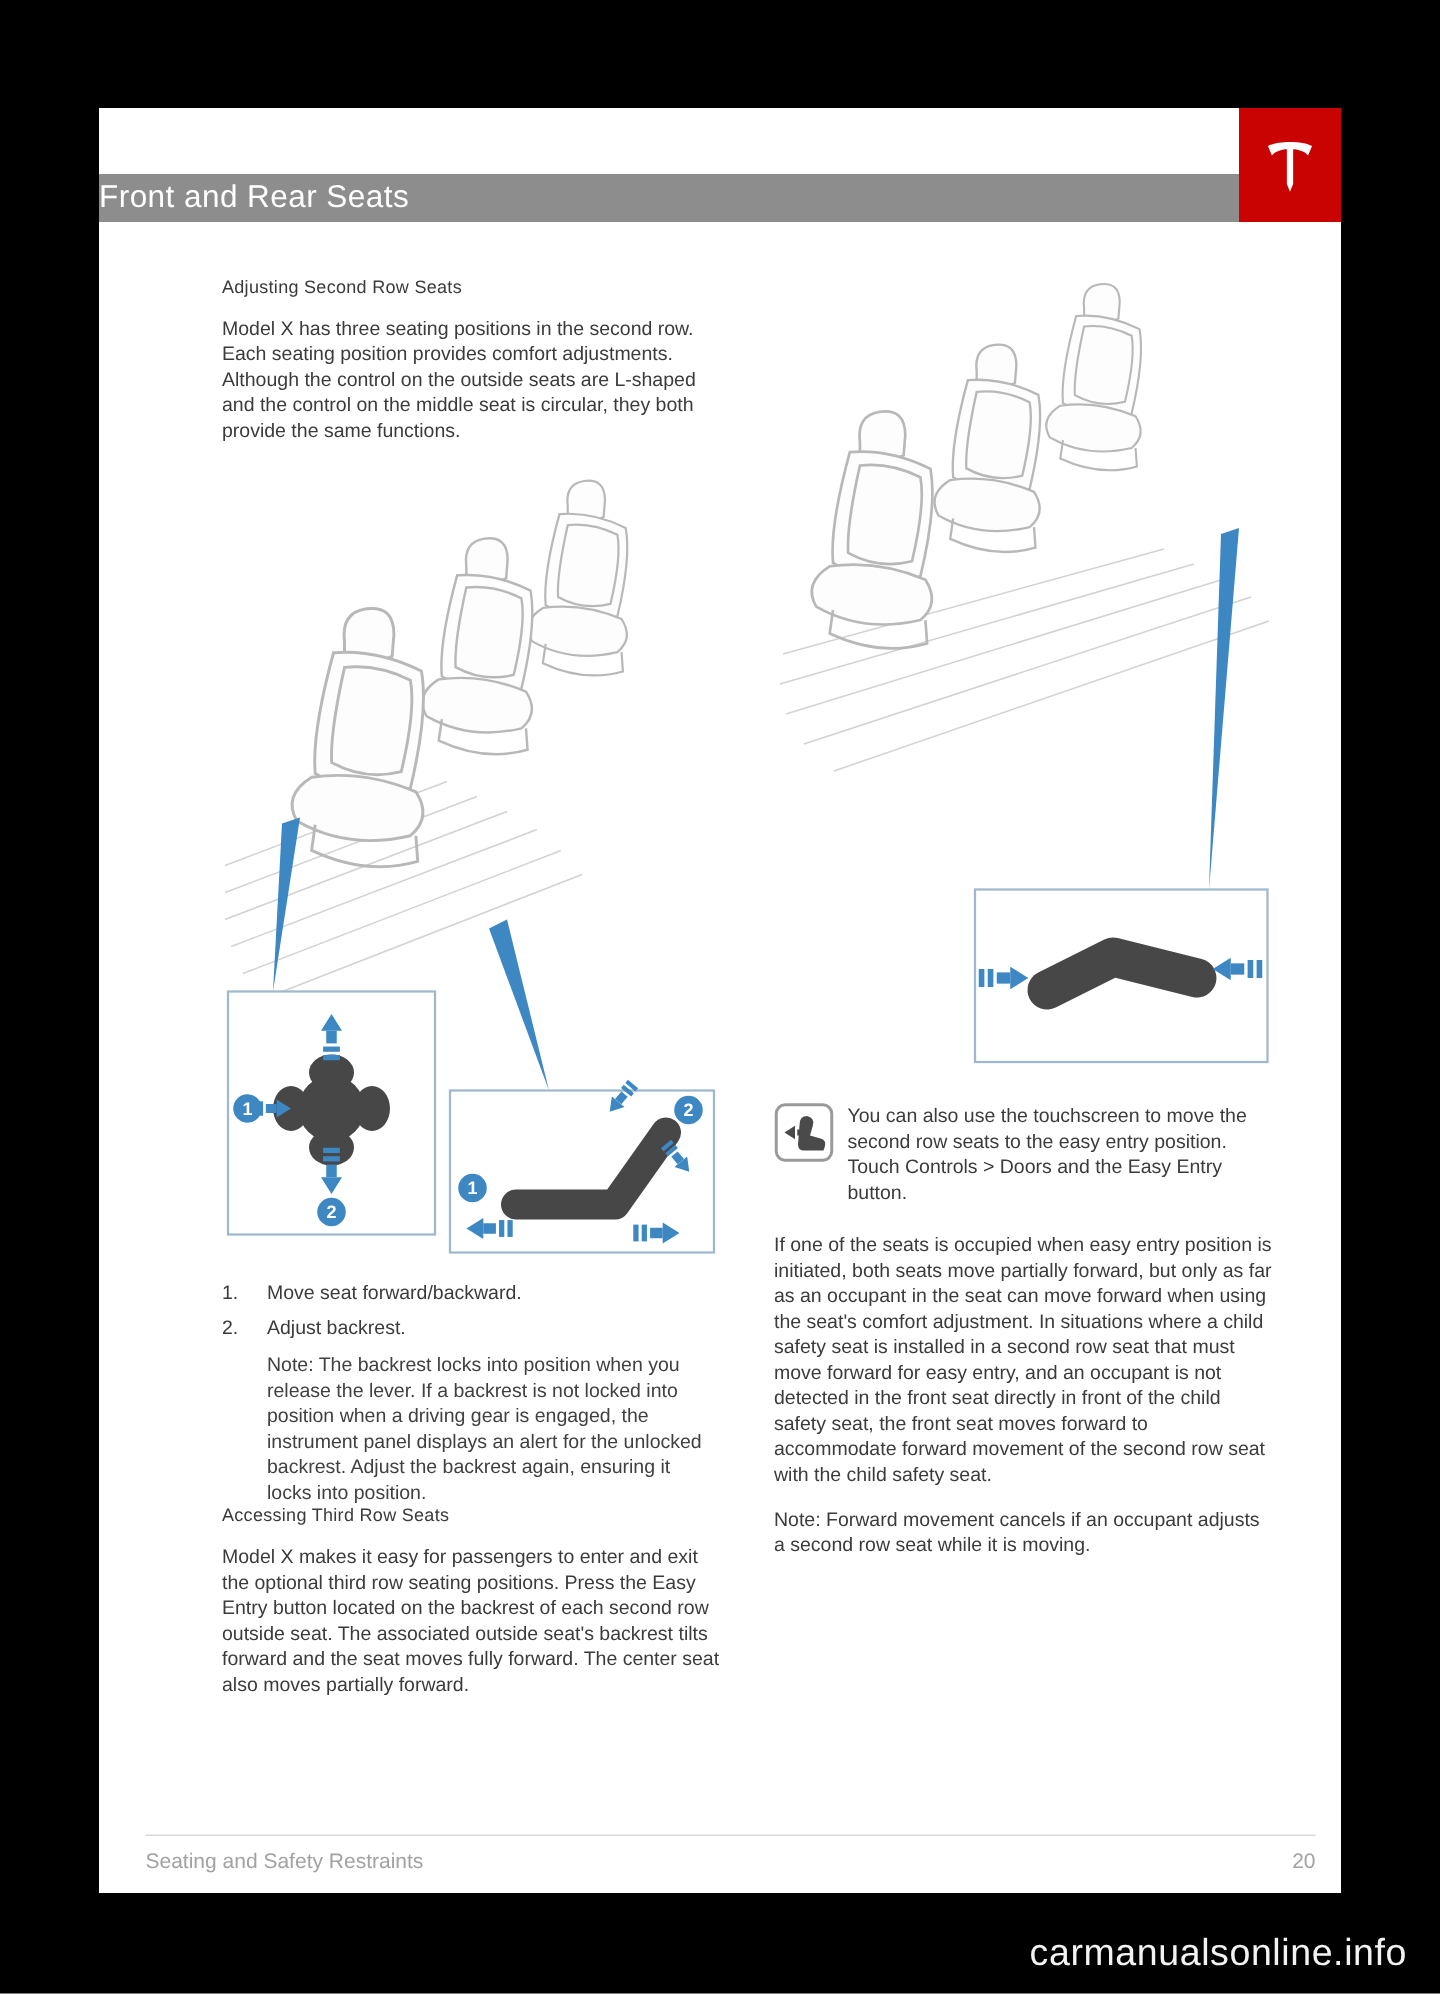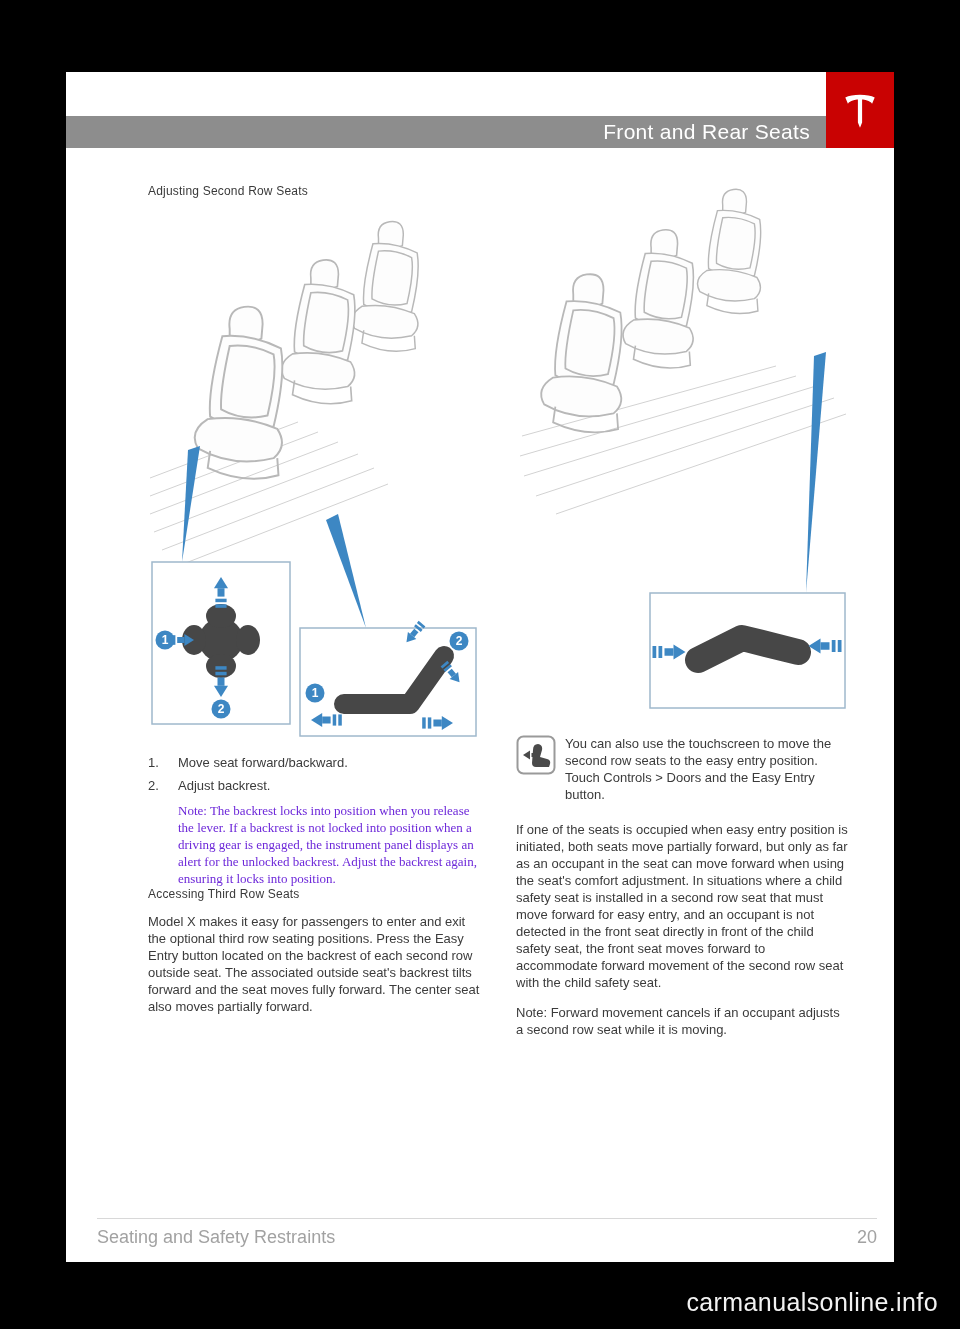--- a/index.html
+++ b/index.html
@@ -11,22 +11,22 @@
     overflow:hidden;
   }
   .page {
     position:absolute; left:66px; top:72px;
     width:828px; height:1190px;
     background:#fff;
   }
   .header { display:flex; height:76px; }
   .header-bar {
     flex:1; background:#8d8d8d;
-    display:flex; align-items:center; justify-content:flex-end;
-    padding-right:16px;
+    display:flex; align-items:center; 
+    padding-right:40px;
     margin-top:44px;
   }
   .header-title { color:#ffffff; font-size:21px; font-weight:400; letter-spacing:0.3px; }
   .logo-box {
     width:68px; flex:none; background:#c90202;
     display:flex; align-items:center; justify-content:center;
   }
   .content { display:flex; padding:36px 46px 0 82px; }
   .col-left { width:332px; margin-right:36px; flex:none; }
   .col-right { width:332px; flex:none; }
@@ -38,33 +38,33 @@
   p.body-text {
     font-size:13px; line-height:17px; color:#3b3b3b;
     margin:0 0 14px 0;
   }
   .illustration { display:block; margin-top:2px; }
   ol.steps { list-style:none; margin:16px 0 0 0; padding:0; }
   .step { display:flex; font-size:13px; line-height:17px; color:#3b3b3b; margin-bottom:6px; }
   .step-num { width:30px; flex:none; }
   .note-text {
     margin:8px 0 0 30px;
-    font-size:13px; line-height:17px; color:#6d28d9;font-family:Liberation Serif, serif;
+    font-size:13px; line-height:17px; color:#404040;
   }
   .tip-box { display:flex; gap:9px; margin-top:24px; align-items:flex-start; }
   .tip-icon { flex:none; }
   .tip-text { font-size:13px; line-height:17px; color:#3b3b3b; margin:0; }
   .right-paragraphs { margin-top:18px; }
   .right-paragraphs p { margin-bottom:13px; }
   .footer {
     position:absolute; left:31px; right:17px; bottom:14px;
     border-top:1px solid #d8d8d8;
     padding-top:8px;
     display:flex; justify-content:space-between;
-    font-size:18px; color:#a2a2a2;
+    font-size:14px; color:#a2a2a2;
   }
   .watermark {
     position:absolute; right:22px; bottom:12px;
     color:#f2f2f2; font-size:25px; letter-spacing:0.4px;
   }
   .badge-text { font-size:12px; font-weight:bold; fill:#ffffff; text-anchor:middle; }
 </style>
 </head>
 <body>
 
@@ -96,20 +96,21 @@
       <svg width="42" height="42" viewBox="0 0 40 40">
         <path fill="#ffffff" d="M6 8 C12 4.5 28 4.5 34 8 L31.5 14 C29.5 11 24 10 22 10 L22 32 L20 37 L18 32 L18 10 C16 10 10.5 11 8.5 14 Z"></path>
       </svg>
     </div>
   </div>
 
   <div class="content">
 
     <div class="col-left">
       <h2 class="section-heading">Adjusting Second Row Seats</h2>
+      <p class="body-text">Model X has three seating positions in the second row. Each seating position provides comfort adjustments. Although the control on the outside seats are L-shaped and the control on the middle seat is circular, they both provide the same functions.</p>
 
       <svg class="illustration" width="332" height="528" viewBox="0 0 332 528">
 
         <g stroke="#d2d2d2" stroke-width="1" fill="none">
           <path d="M2 268 L150 212"></path>
             <path d="M2 286 L170 222"></path>
             <path d="M2 304 L190 232"></path>
           <path d="M6 322 L210 244"></path>
             <path d="M14 340 L226 258"></path>
             <path d="M30 356 L240 274"></path>

